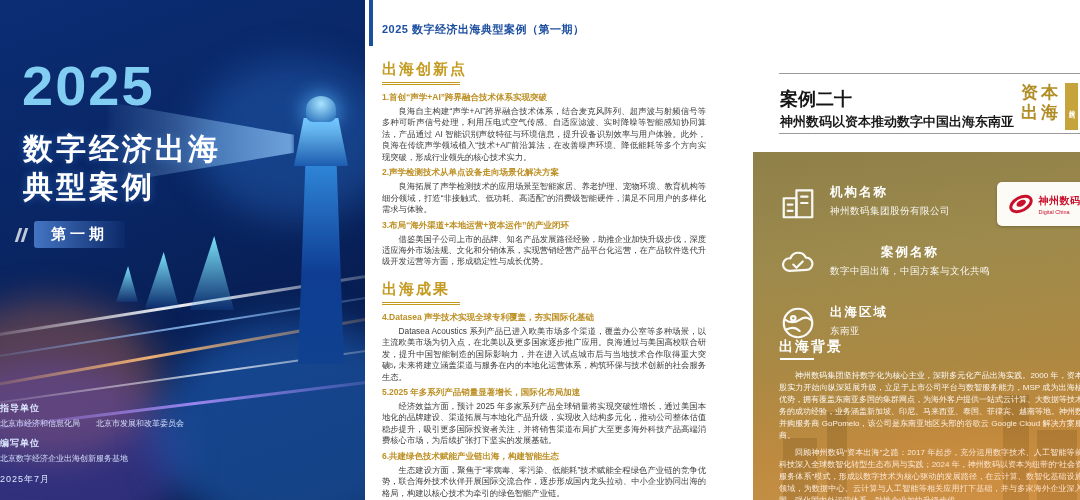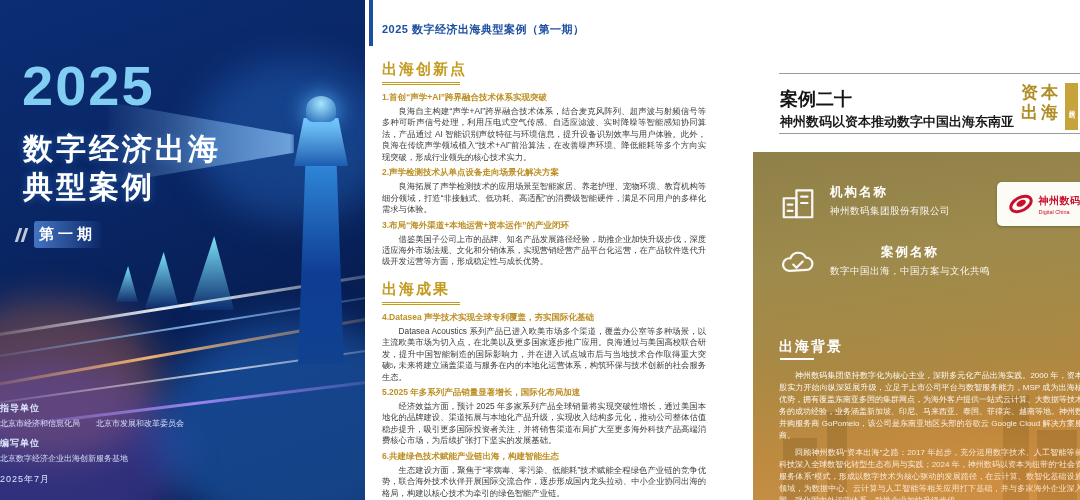--- a/index.html
+++ b/index.html
@@ -46,21 +46,21 @@
     background:linear-gradient(90deg,transparent,rgba(255,255,255,.75) 55%,transparent); }
   .st5 { top:402px; height:3px; transform:rotate(-7deg);
     background:linear-gradient(90deg,transparent,rgba(175,145,255,.85) 50%,transparent); }
   .cover-year { position:absolute; left:22px; top:58px; font-size:56px; line-height:1;
     font-weight:800; color:#82cef3; letter-spacing:2px; }
   .cover-t { position:absolute; left:23px; color:#fff; font-size:30px; line-height:1;
     font-weight:800; letter-spacing:3px; text-shadow:0 0 8px rgba(80,160,255,.4); }
   .t1 { top:134px; } .t2 { top:172px; }
   .issue-wrap { position:absolute; left:17px; top:221px; display:flex; align-items:center; }
   .tick { width:3px; height:14px; background:rgba(255,255,255,.75); transform:skewX(-18deg); margin-right:3px; }
-  .issue-box { margin-left:5px; padding:4px 5px; border-radius:3px; color:#fff; font-size:15px;
+  .issue-box { margin-left:5px; padding:4px 17px; border-radius:3px; color:#fff; font-size:15px;
     font-weight:700; letter-spacing:4px;
     background:linear-gradient(90deg,rgba(78,130,210,.85),rgba(30,70,150,.15)); }
   .cover-footer { position:absolute; left:0; right:0; bottom:14px; color:#dce8ff; }
   .cf-label { font-size:9px; font-weight:700; margin-bottom:3px; letter-spacing:1px; }
   .cf-orgs { font-size:8px; opacity:.92; margin-bottom:8px; }
   .cf-date { font-size:9px; margin-top:9px; letter-spacing:1px; }
 
   
   #middle { position:absolute; left:365px; top:0; width:355px; height:396px; background:#fff; }
   .m-bar { position:absolute; left:4px; top:0; width:4px; height:46px; background:#1d4fa1; }
@@ -225,20 +225,32 @@
         <svg class="info-icon line-ic" viewBox="0 0 24 24">
           <path d="M6.5 17a4 4 0 1 1 .7-7.95A5.3 5.3 0 0 1 17 8.6a3.9 3.9 0 0 1 .4 7.8z"></path>
           <path d="M9 13l2 2 4-4"></path>
         </svg>
         <div>
           <div class="info-label">案例名称</div>
           <div class="info-value">数字中国出海，中国方案与文化共鸣</div>
         </div>
       </div>
 
+      <div class="info-row ir3">
+        <svg class="info-icon line-ic" viewBox="0 0 24 24">
+          <circle cx="12" cy="12" r="9"></circle>
+          <path d="M4 10c3 2 6 2 9 0s5-2 7 0"></path>
+            <path d="M5 16c3-1.5 6-1 8 1"></path>
+          <circle cx="9" cy="9" r="1.4"></circle>
+        </svg>
+        <div>
+          <div class="info-label">出海区域</div>
+          <div class="info-value">东南亚</div>
+        </div>
+      </div>
 
       <div class="logo-box">
         <svg width="26" height="26" viewBox="0 0 26 26">
           <ellipse cx="13" cy="13" rx="11" ry="6.5" fill="none" stroke="#c8102e" stroke-width="3" transform="rotate(-28 13 13)"></ellipse>
           <ellipse cx="13.5" cy="12.5" rx="5" ry="3" fill="#c8102e" transform="rotate(-28 13 13)"></ellipse>
         </svg>
         <div>
           <div class="logo-cn">神州数码</div>
           <div class="logo-en">Digital China</div>
         </div>

